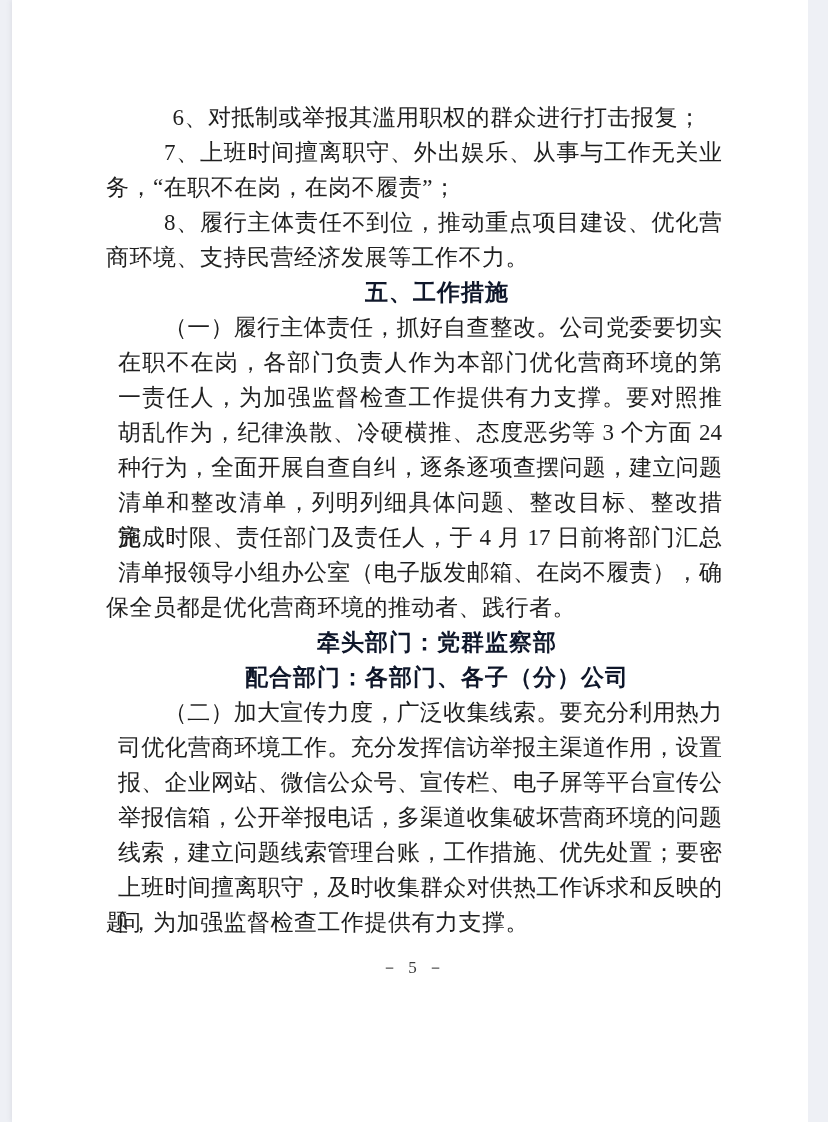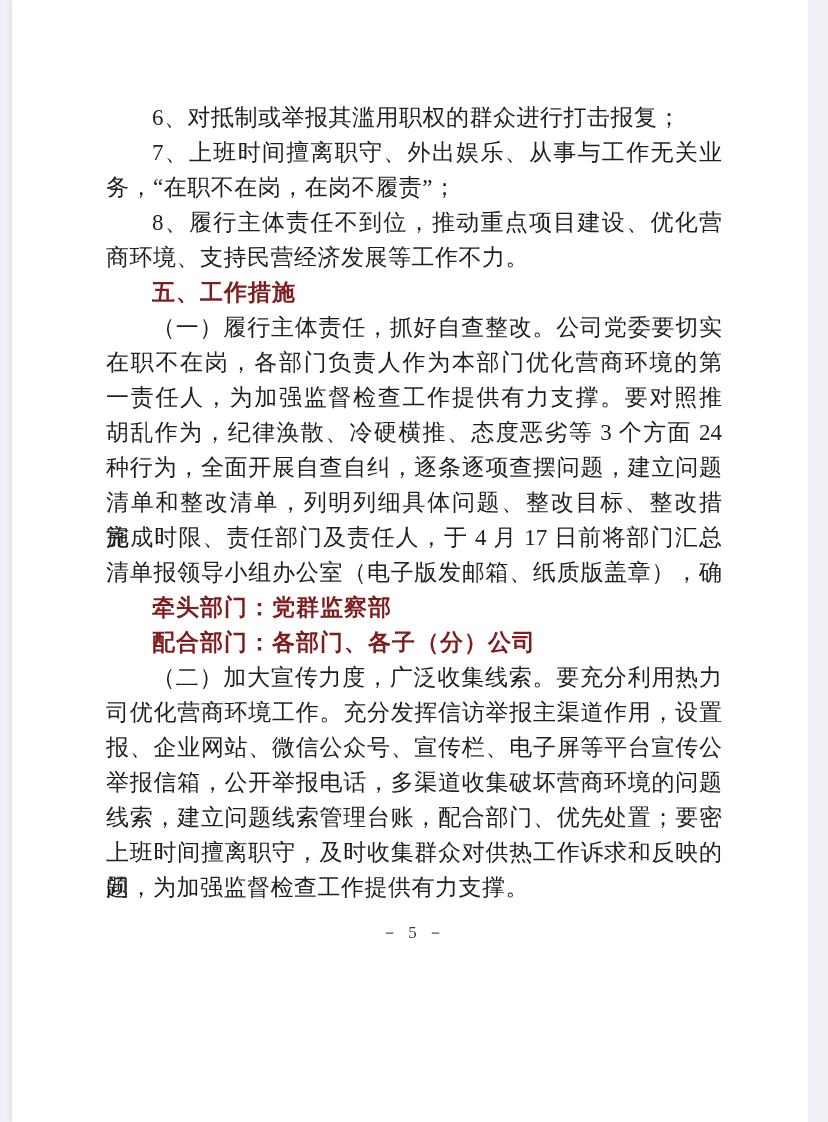--- a/index.html
+++ b/index.html
@@ -40,28 +40,30 @@
     line-height: 35px;
     font-size: 23px;
     color: #1f1f1f;
     letter-spacing: 0.5px;
     white-space: normal;
   }
   .line.fill {
     text-align: justify;
     text-align-last: justify;
     letter-spacing: 0;
+    margin-left: 12px;
   }
   .line.indent {
     padding-left: 46px;
+    text-align: center;
   }
   .line.bold {
     font-family: "Liberation Sans", "DejaVu Sans", sans-serif;
     font-weight: 700;
-    color: #7f1d1d;
+    color: #0f172a;
     letter-spacing: 1px;
   }
   .page-number {
     margin-top: 16px;
     text-align: center;
     font-size: 17px;
     color: #3a3a3a;
     letter-spacing: 3px;
     font-family: "Liberation Serif", "DejaVu Serif", serif;
   }
@@ -79,27 +81,28 @@
         <div class="line fill indent">8、履行主体责任不到位，推动重点项目建设、优化营</div>
         <div class="line">商环境、支持民营经济发展等工作不力。</div>
         <div class="line indent bold">五、工作措施</div>
         <div class="line fill indent">（一）履行主体责任，抓好自查整改。公司党委要切实</div>
         <div class="line fill">在职不在岗，各部门负责人作为本部门优化营商环境的第</div>
         <div class="line fill">一责任人，为加强监督检查工作提供有力支撑。要对照推</div>
         <div class="line fill">胡乱作为，纪律涣散、冷硬横推、态度恶劣等 3 个方面 24</div>
         <div class="line fill">种行为，全面开展自查自纠，逐条逐项查摆问题，建立问题</div>
         <div class="line fill">清单和整改清单，列明列细具体问题、整改目标、整改措施、</div>
         <div class="line fill">完成时限、责任部门及责任人，于 4 月 17 日前将部门汇总</div>
-        <div class="line fill">清单报领导小组办公室（电子版发邮箱、纸质版盖章），确</div>
+        <div class="line fill">清单报领导小组办公室（电子版发邮箱、在岗不履责），确</div>
+        <div class="line">保全员都是优化营商环境的推动者、践行者。</div>
         <div class="line indent bold">牵头部门：党群监察部</div>
         <div class="line indent bold">配合部门：各部门、各子（分）公司</div>
         <div class="line fill indent">（二）加大宣传力度，广泛收集线索。要充分利用热力</div>
         <div class="line fill">司优化营商环境工作。充分发挥信访举报主渠道作用，设置</div>
         <div class="line fill">报、企业网站、微信公众号、宣传栏、电子屏等平台宣传公</div>
         <div class="line fill">举报信箱，公开举报电话，多渠道收集破坏营商环境的问题</div>
-        <div class="line fill">线索，建立问题线索管理台账，配合部门、优先处置；要密</div>
+        <div class="line fill">线索，建立问题线索管理台账，工作措施、优先处置；要密</div>
         <div class="line fill">上班时间擅离职守，及时收集群众对供热工作诉求和反映的问</div>
         <div class="line">题，为加强监督检查工作提供有力支撑。</div>
       </div>
     <div class="page-number">－ 5 －</div>
   </div>
   <div class="gutter right"></div>
 </div>
 
 </body></html>

